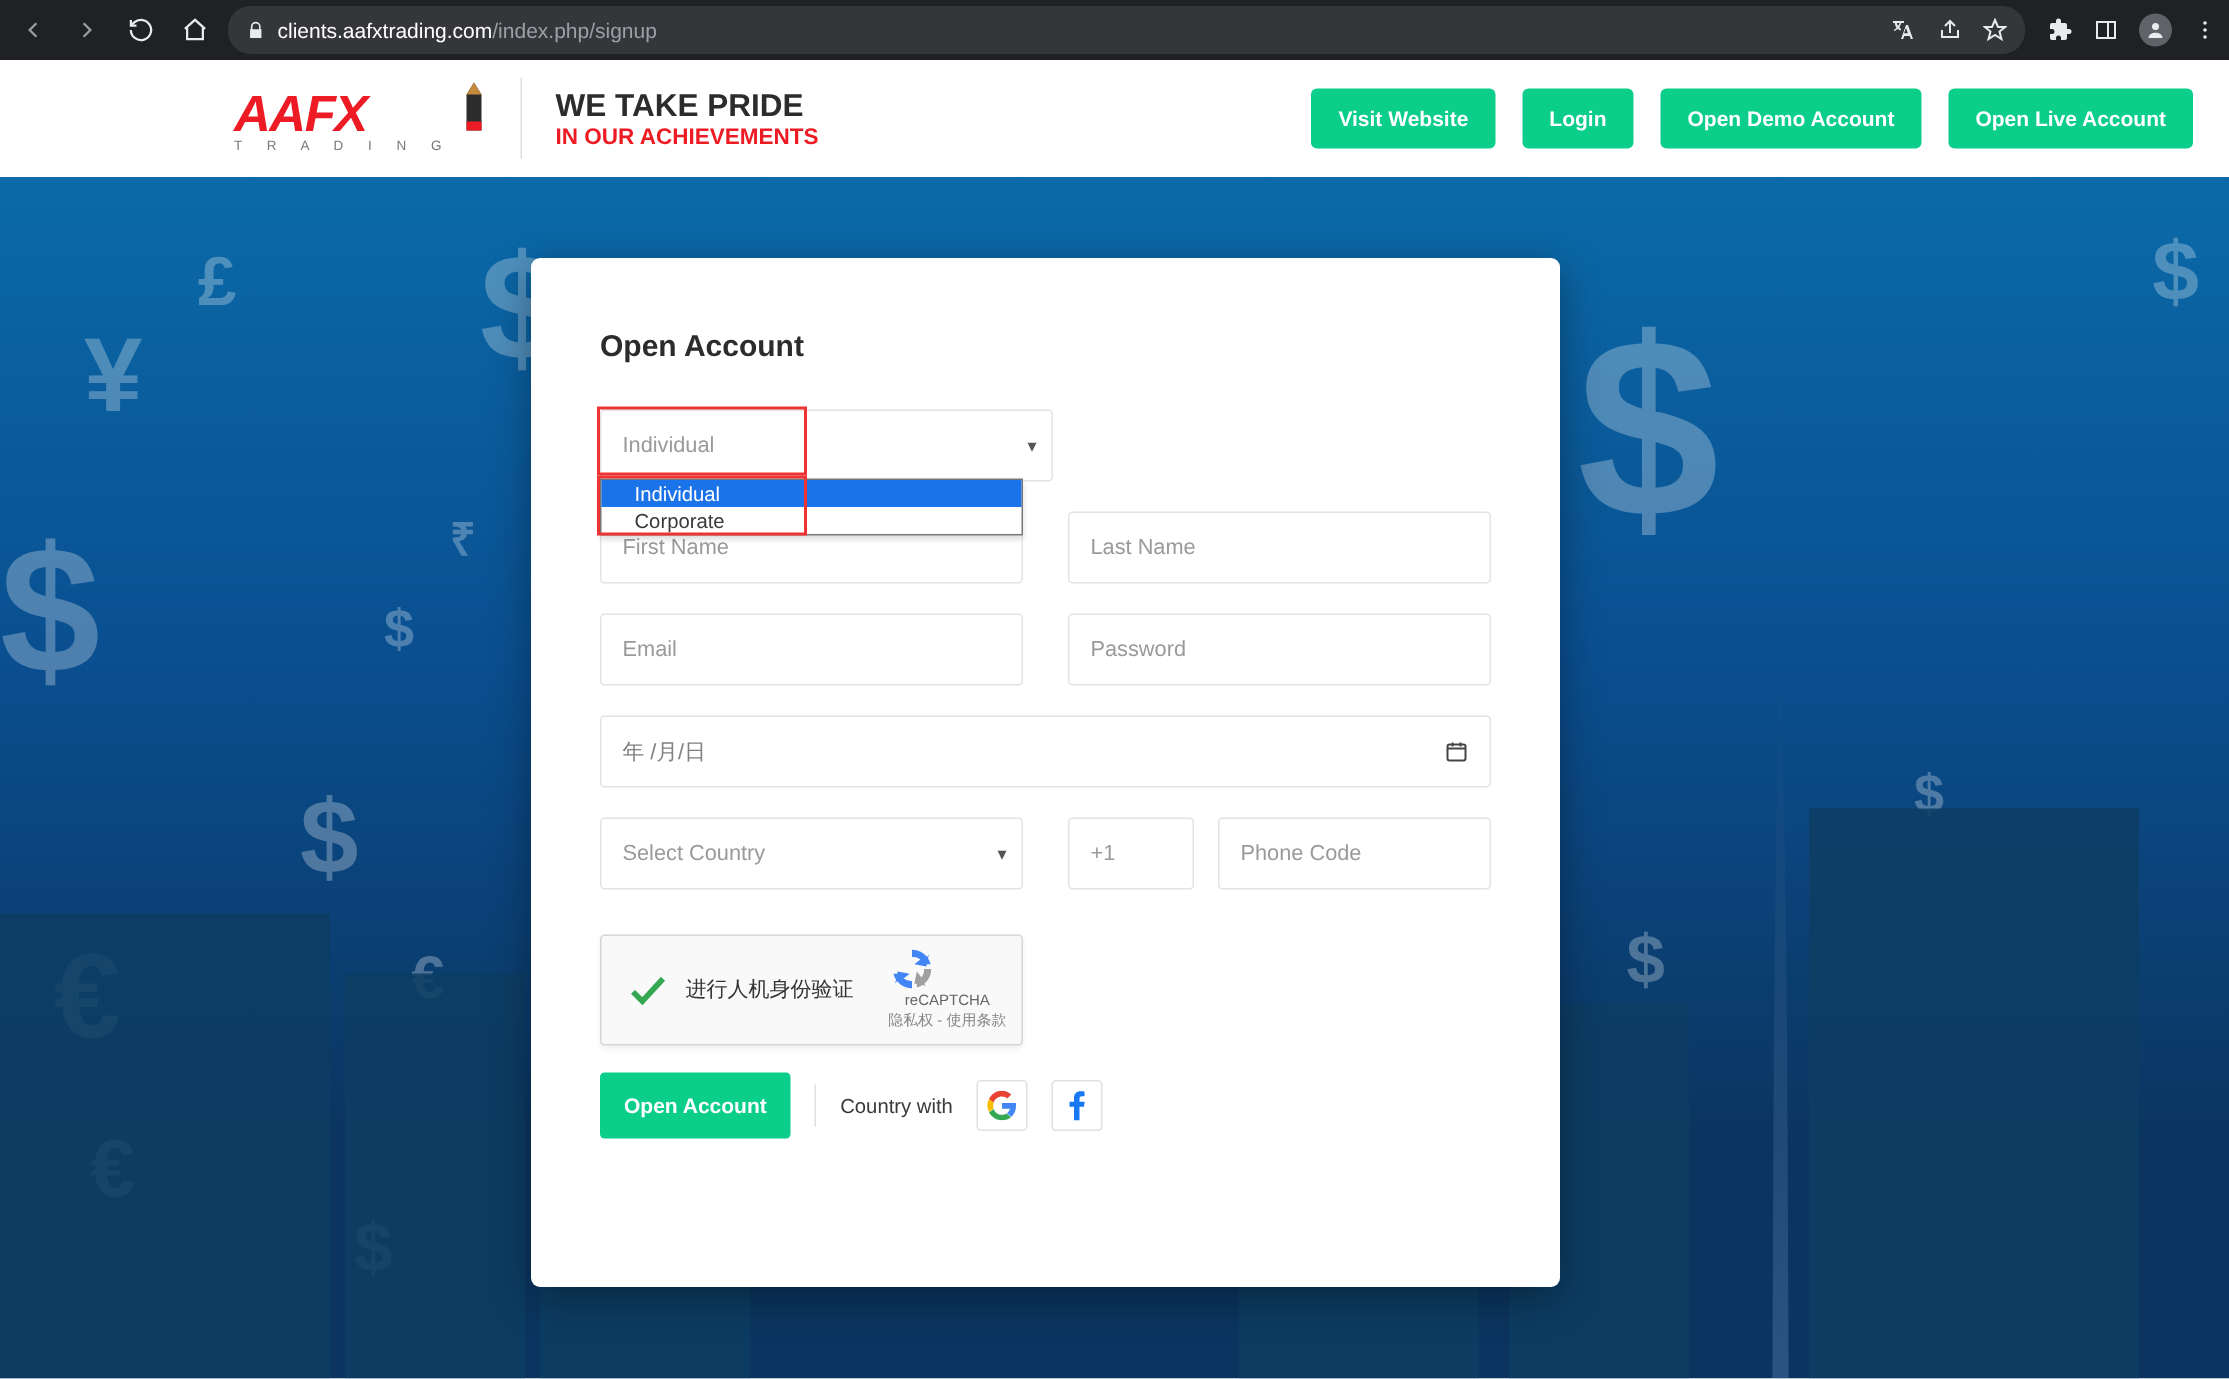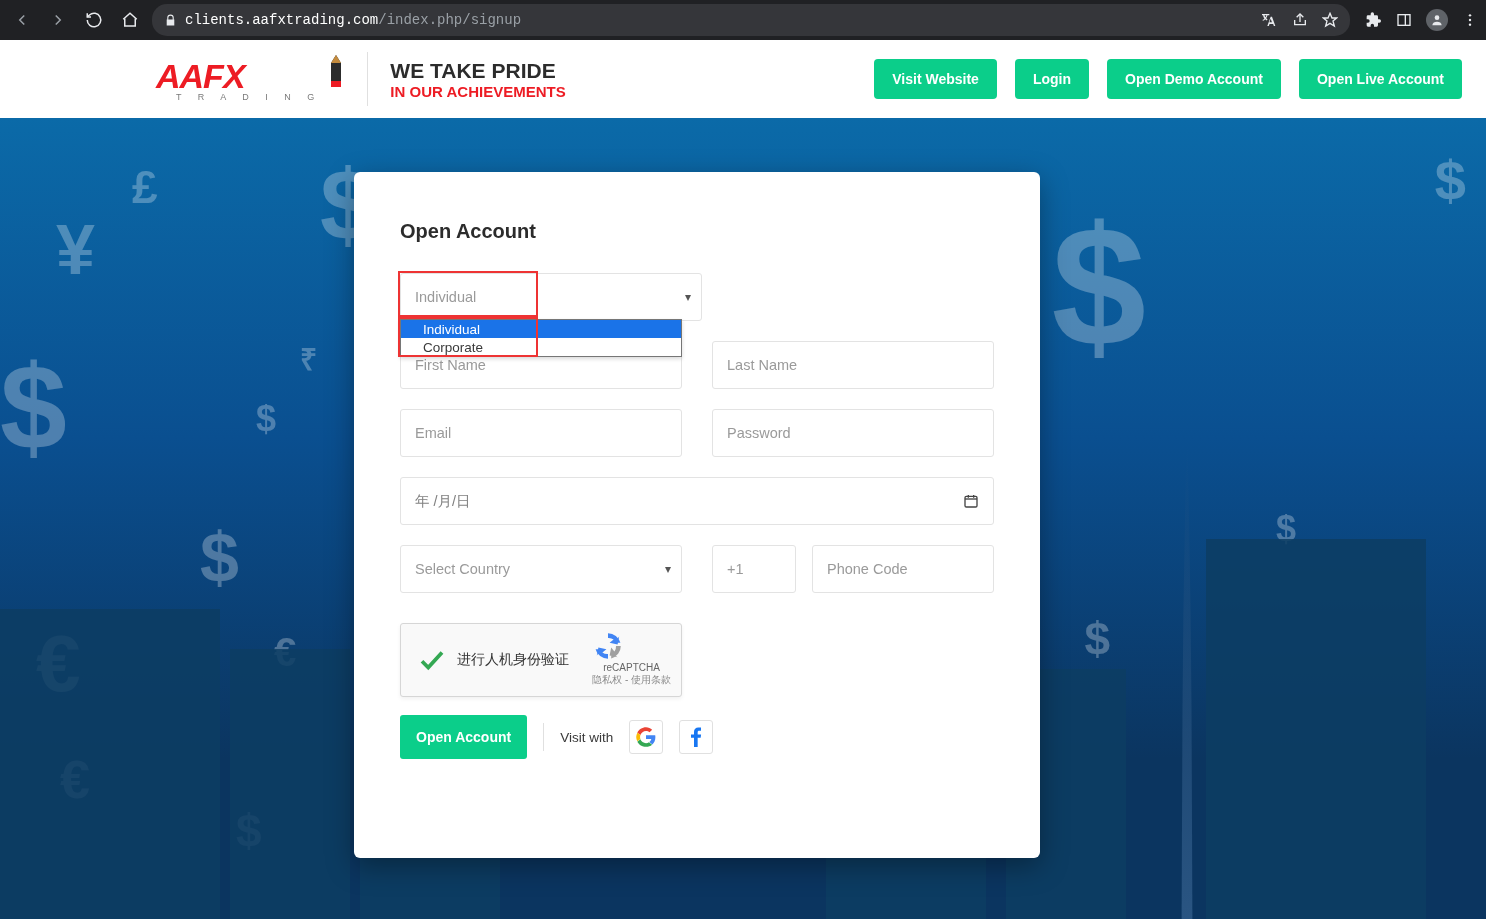--- a/index.html
+++ b/index.html
@@ -2,33 +2,33 @@
 <html><head>
 <meta charset="utf-8">
 <style>
   * { box-sizing: border-box; margin: 0; padding: 0; }
   html, body { width: 1486px; height: 919px; font-family: Arial, Helvetica, sans-serif; overflow: hidden; }
 
   
   .chrome-bar { background:#202124; height:40px; display:flex; align-items:center; padding:0 8px; gap:8px; }
   .nav-btn { width:28px; height:28px; display:flex; align-items:center; justify-content:center; color:#9aa0a6; border-radius:50%; }
   .nav-btn.active { color:#e8eaed; }
-  .url-bar { flex:1; background:#35363a; height:30px; border-radius:15px; display:flex; align-items:center; padding:16px 12px; gap:8px; color:#e8eaed; font-size:14px;font-family:Liberation Mono, monospace; }
+  .url-bar { flex:1; background:#35363a; height:30px; border-radius:15px; display:flex; align-items:center; padding:16px 12px; gap:8px; color:#e8eaed; font-size:14px; }
   .lock-icon { color:#9aa0a6; }
   .url-dim { color:#9aa0a6; }
   .url-bright { color:#ffffff; }
   .url-right { display:flex; align-items:center; gap:14px; padding-left:10px;}
   .chrome-right-icons { display:flex; align-items:center; gap:14px; color:#e8eaed; padding-left:8px;}
   .avatar-circle { width:22px; height:22px; border-radius:50%; background:#5f6368; display:flex; align-items:center; justify-content:center; }
 
   
   .site-header { background:#ffffff; height:78px; display:flex; align-items:center; padding:0 24px 0 156px; }
   .logo-box { display:flex; align-items:center; gap:6px; }
   .logo-main { font-size:34px; font-weight:800; color:#ed1c24; font-style:italic; letter-spacing:-1px; }
-  .logo-sub { font-size:9px; letter-spacing:7px; color:#7a7a7a; margin-top:-4px; display:block;margin-left:20px; }
+  .logo-sub { font-size:9px; letter-spacing:7px; color:#7a7a7a; margin-top:-4px; display:block; }
   .logo-pencil { width:18px; height:36px; position:relative; top:-8px;}
   .divider { width:1px; height:54px; background:#e0e0e0; margin:0 22px;}
   .tagline .line1 { font-size:21px; font-weight:700; color:#2c2c2c; }
   .tagline .line2 { font-size:15px; font-weight:700; color:#ed1c24; }
   .header-spacer { flex:1; }
   .header-btn { background:#0bce8a; color:#fff; font-weight:700; border:none; padding:12px 18px; border-radius:4px; font-size:14px; margin-left:18px;}
 
   
   .page-bg { position:relative; height:801px; overflow:hidden;
     background: linear-gradient(180deg,#0b6aa8 0%, #0a4f90 40%, #0b3560 80%);
@@ -310,21 +310,21 @@
           <path d="M20 36A16 16 0 0 1 4.5 24H12l-6 8 2-10 10 2-5 4A10 10 0 0 0 20 30z" fill="#4285f4"></path>
         </svg>
         <div>reCAPTCHA</div>
         <div class="captcha-small">隐私权 - 使用条款</div>
       </div>
     </div>
 
     <div class="submit-row">
       <button class="submit-btn">Open Account</button>
       <div class="vline"></div>
-      <span class="signup-with">Visit with</span>
+      <span class="signup-with">Country with</span>
       <div class="social">
         <svg width="20" height="20" viewBox="0 0 48 48">
           <path fill="#EA4335" d="M24 9.5c3.3 0 6.2 1.1 8.5 3.3l6.3-6.3C34.9 2.7 29.8.5 24 .5 14.8.5 6.9 5.9 3.2 13.7l7.4 5.7C12.4 13.4 17.7 9.5 24 9.5z"></path>
           <path fill="#4285F4" d="M46.5 24.5c0-1.6-.1-3.1-.4-4.5H24v9h12.7c-.6 3-2.3 5.5-4.8 7.2l7.4 5.7c4.3-4 7.2-9.9 7.2-17.4z"></path>
           <path fill="#FBBC05" d="M10.6 28.6c-.5-1.5-.8-3-.8-4.6s.3-3.1.8-4.6l-7.4-5.7C1.5 17.1.5 20.5.5 24s1 6.9 2.7 10.3l7.4-5.7z"></path>
           <path fill="#34A853" d="M24 47.5c5.8 0 10.9-1.9 14.5-5.2l-7.4-5.7c-2 1.4-4.6 2.2-7.1 2.2-6.3 0-11.6-3.9-13.4-9.4l-7.4 5.7C6.9 42.1 14.8 47.5 24 47.5z"></path>
         </svg>
       </div>
       <div class="social">
         <svg width="12" height="20" viewBox="0 0 12 24">

